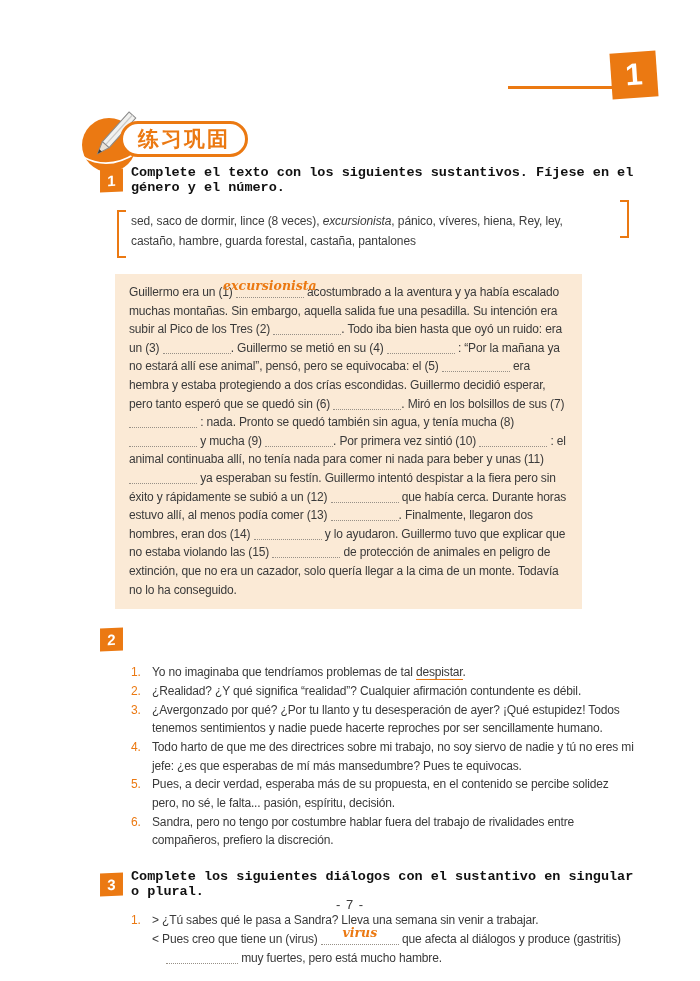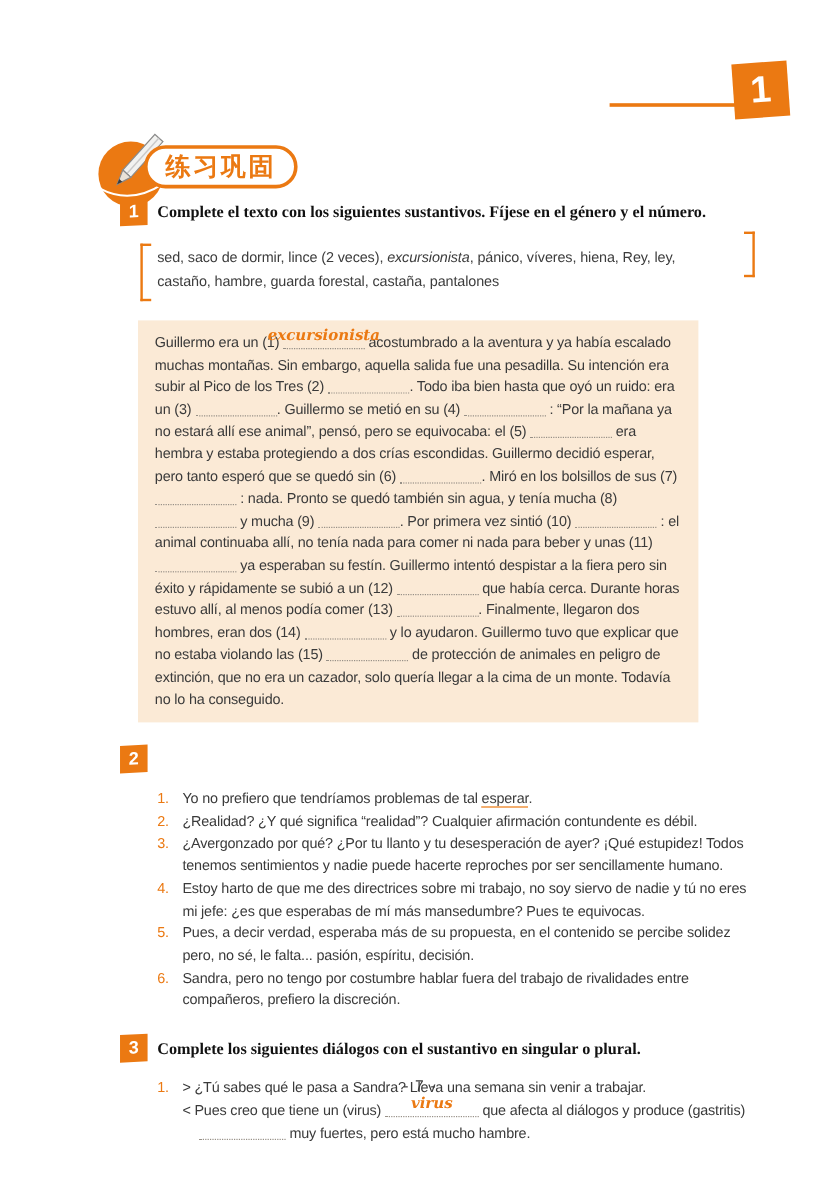--- a/index.html
+++ b/index.html
@@ -37,21 +37,21 @@
 
   
   main { position:absolute; top:165px; left:0; width:700px; }
   .ex-header { display:flex; align-items:center; margin-left:100px; margin-right:60px; }
   .num-badge {
     flex:none; width:23px; height:23px; background:#EB7912;
     color:#fff; font-weight:bold; font-size:15px; text-align:center; line-height:23px;
     transform:rotate(-3deg) skewX(-3deg); margin-right:8px;
   }
   .ex-title {
-    font-family:Liberation Serif, serif; font-weight:bold;
+    font-family:Liberation Mono, monospace; font-weight:bold;
     font-size:13.5px; color:#111;
   }
 
   
   .word-bank {
     position:relative; margin:10px 0 0 117px; width:512px;
     padding:7px 26px 7px 14px;
     font-size:12px; line-height:19.5px; letter-spacing:-0.1px; color:#3c3c3c;
   }
   .word-bank .it { font-style:italic; }
@@ -134,49 +134,49 @@
 
   <section>
     <div class="ex-header">
       <span class="num-badge">1</span>
       <h2 class="ex-title">Complete el texto con los siguientes sustantivos. Fíjese en el género y el número.</h2>
     </div>
 
     <div class="word-bank">
       <span class="bracket-left"></span>
       <span class="bracket-right"></span>
-      <span>sed, saco de dormir, lince (2 veces), </span><span class="it">excursionista</span><span>, pánico, víveres, hiena, Rey, ley, castaño, hambre, guarda forestal, castaña, pantalones</span>
+      <span>sed, saco de dormir, lince (8 veces), </span><span class="it">excursionista</span><span>, pánico, víveres, hiena, Rey, ley, castaño, hambre, guarda forestal, castaña, pantalones</span>
     </div>
 
     <div class="story-box">
       <p><span>Guillermo era un (1) </span><span class="blank"><i class="ans">excursionista</i></span><span> acostumbrado a la aventura y ya había escalado muchas montañas. Sin embargo, aquella salida fue una pesadilla. Su intención era subir al Pico de los Tres (2) </span><span class="blank"></span><span>. Todo iba bien hasta que oyó un ruido: era un (3) </span><span class="blank"></span><span>. Guillermo se metió en su (4) </span><span class="blank"></span><span> : “Por la mañana ya no estará allí ese animal”, pensó, pero se equivocaba: el (5) </span><span class="blank"></span><span> era hembra y estaba protegiendo a dos crías escondidas. Guillermo decidió esperar, pero tanto esperó que se quedó sin (6) </span><span class="blank"></span><span>. Miró en los bolsillos de sus (7) </span><span class="blank"></span><span> : nada. Pronto se quedó también sin agua, y tenía mucha (8) </span><span class="blank"></span><span> y mucha (9) </span><span class="blank"></span><span>. Por primera vez sintió (10) </span><span class="blank"></span><span> : el animal continuaba allí, no tenía nada para comer ni nada para beber y unas (11) </span><span class="blank"></span><span> ya esperaban su festín. Guillermo intentó despistar a la fiera pero sin éxito y rápidamente se subió a un (12) </span><span class="blank"></span><span> que había cerca. Durante horas estuvo allí, al menos podía comer (13) </span><span class="blank"></span><span>. Finalmente, llegaron dos hombres, eran dos (14) </span><span class="blank"></span><span> y lo ayudaron. Guillermo tuvo que explicar que no estaba violando las (15) </span><span class="blank"></span><span> de protección de animales en peligro de extinción, que no era un cazador, solo quería llegar a la cima de un monte. Todavía no lo ha conseguido.</span></p>
     </div>
   </section>
 
   <section class="gap-lg">
     <div class="ex-header">
       <span class="num-badge">2</span>
     </div>
 
     <div class="ex-list">
       <div class="li">
         <span class="li-num">1.</span>
-        <span class="li-text"><span>Yo no prefiero que tendríamos problemas de tal </span><span class="uline">esperar</span><span>.</span></span>
+        <span class="li-text"><span>Yo no imaginaba que tendríamos problemas de tal </span><span class="uline">despistar</span><span>.</span></span>
       </div>
       <div class="li">
         <span class="li-num">2.</span>
         <span class="li-text">¿Realidad? ¿Y qué significa “realidad”? Cualquier afirmación contundente es débil.</span>
       </div>
       <div class="li">
         <span class="li-num">3.</span>
         <span class="li-text">¿Avergonzado por qué? ¿Por tu llanto y tu desesperación de ayer? ¡Qué estupidez! Todos tenemos sentimientos y nadie puede hacerte reproches por ser sencillamente humano.</span>
       </div>
       <div class="li">
         <span class="li-num">4.</span>
-        <span class="li-text">Estoy harto de que me des directrices sobre mi trabajo, no soy siervo de nadie y tú no eres mi jefe: ¿es que esperabas de mí más mansedumbre? Pues te equivocas.</span>
+        <span class="li-text">Todo harto de que me des directrices sobre mi trabajo, no soy siervo de nadie y tú no eres mi jefe: ¿es que esperabas de mí más mansedumbre? Pues te equivocas.</span>
       </div>
       <div class="li">
         <span class="li-num">5.</span>
         <span class="li-text">Pues, a decir verdad, esperaba más de su propuesta, en el contenido se percibe solidez pero, no sé, le falta... pasión, espíritu, decisión.</span>
       </div>
       <div class="li">
         <span class="li-num">6.</span>
         <span class="li-text">Sandra, pero no tengo por costumbre hablar fuera del trabajo de rivalidades entre compañeros, prefiero la discreción.</span>
       </div>
     </div>

